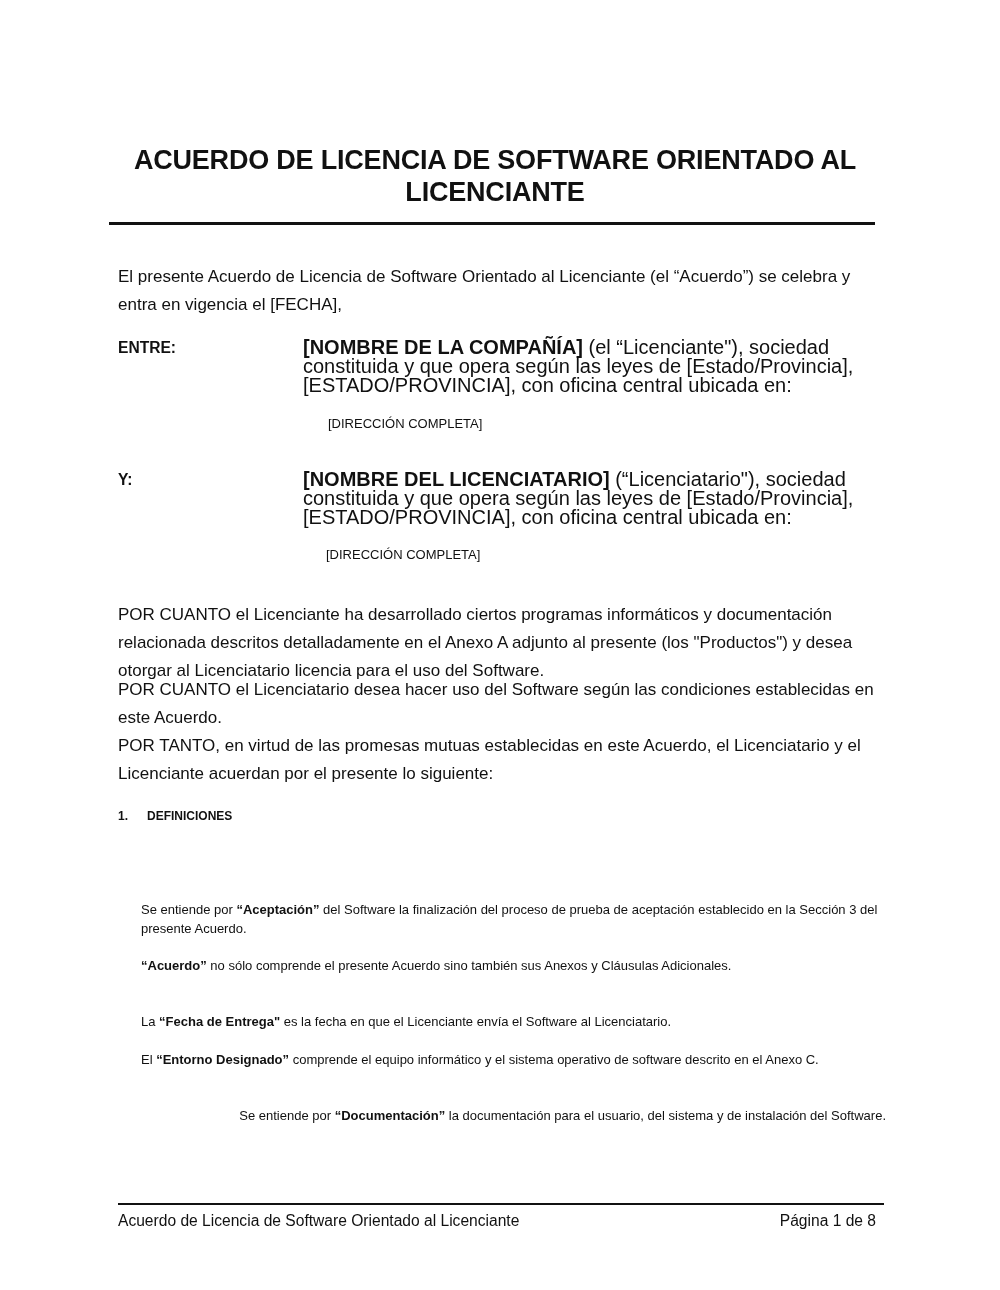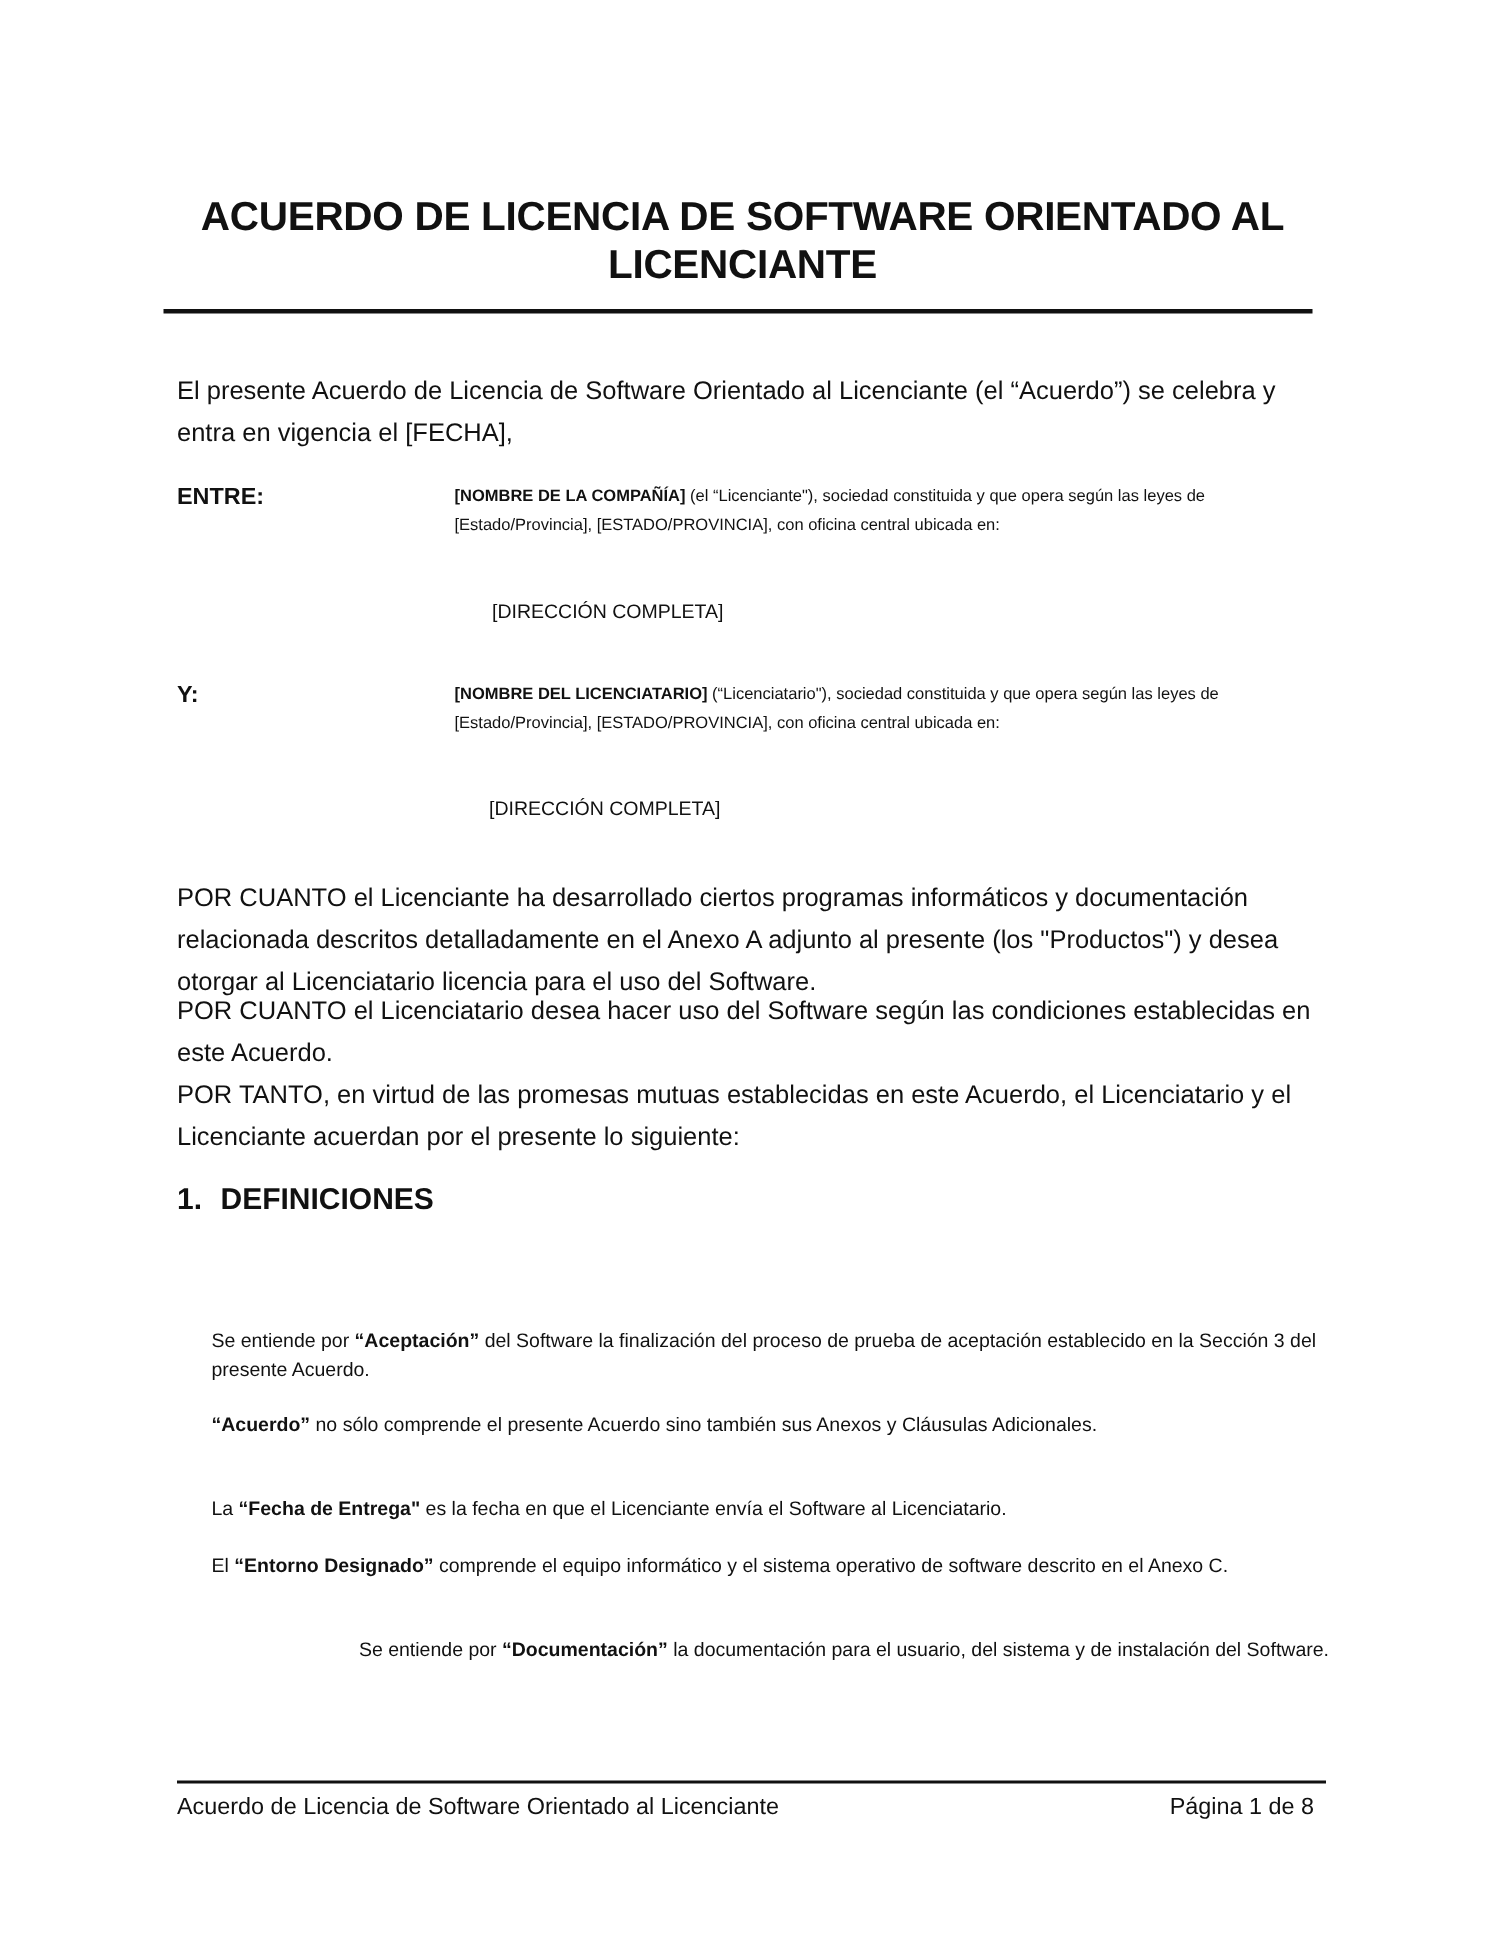--- a/index.html
+++ b/index.html
@@ -1,34 +1,34 @@
 <!DOCTYPE html>
 <html><head>
 <meta charset="utf-8">
 <style>
   html, body { margin:0; padding:0; background:#ffffff; }
   body {
     width:1000px; height:1290px; position:relative; overflow:hidden;
     font-family:"Liberation Sans", sans-serif; color:#111111;
   }
-  .page { position:absolute; left:0; top:0; width:1000px; height:946px; }
+  .page { position:absolute; left:0; top:16px; width:1000px; height:946px; }
   .title {
     position:absolute; left:110px; width:770px; top:128px;
     text-align:center; font-weight:bold; font-size:27px; line-height:32px;
     letter-spacing:-0.2px;
   }
   .title-rule { position:absolute; left:109px; width:766px; top:206px; height:3px; background:#111; }
   .p {
     position:absolute; left:118px; width:770px;
     font-size:17px; line-height:28px;
   }
   .label { position:absolute; left:118px; font-weight:bold; font-size:15.6px; line-height:19px; }
-  .party { position:absolute; left:303px; width:580px; font-size:11px; line-height:19px; }
+  .party { position:absolute; left:303px; width:580px; font-size:20px; line-height:19px; }
   .addr { position:absolute; font-size:13px; line-height:19px;margin-left:25px; }
-  .heading { position:absolute; left:118px; font-weight:bold; font-size:20px; line-height:19px; }
+  .heading { position:absolute; left:118px; font-weight:bold; font-size:12px; line-height:19px; }
   .heading .num { display:inline-block; width:29px; }
   .def { position:absolute; left:141px; width:745px; font-size:13px; line-height:19px; }
   b { font-weight:bold; }
   .footer-rule { position:absolute; left:118px; width:766px; top:1187px; height:2px; background:#111; }
   .footer-left { position:absolute; left:118px; top:1195px; font-size:15.6px; line-height:19px; }
   .footer-right { position:absolute; right:124px; top:1195px; font-size:15.6px; line-height:19px; }
 </style>
 </head>
 <body>
 

